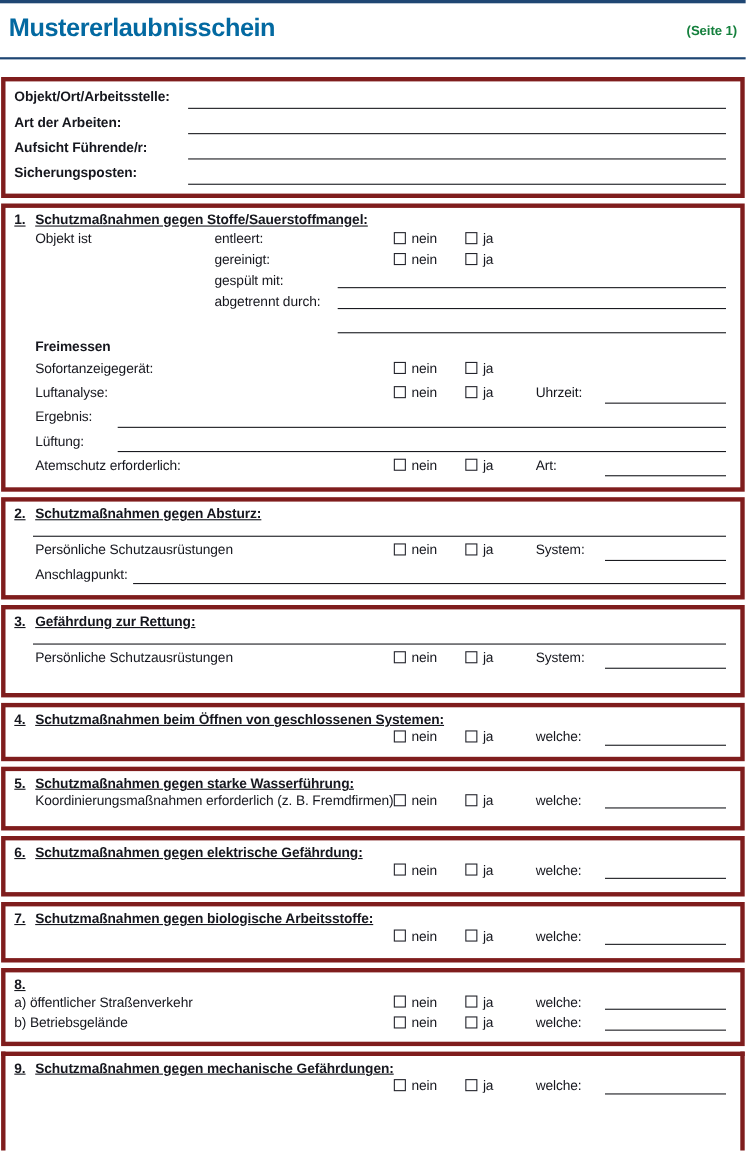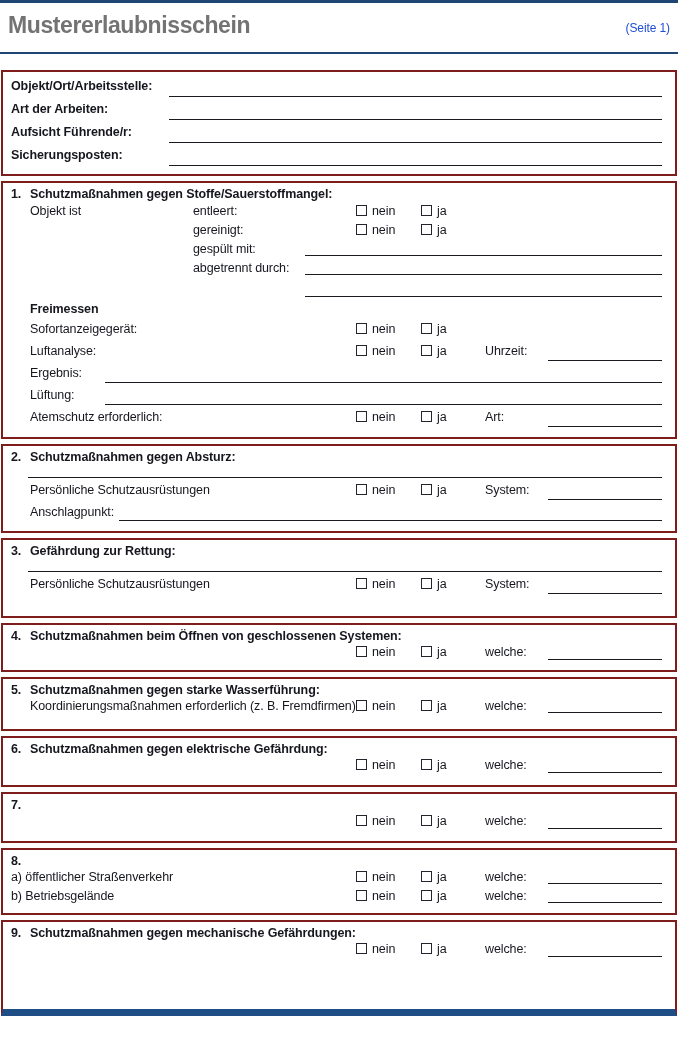--- a/index.html
+++ b/index.html
@@ -4,25 +4,25 @@
 <style>
   html,body{margin:0;padding:0;background:#ffffff;}
   body{
     width:678px;height:1046px;position:relative;
     font-family:"Liberation Sans",sans-serif;
     color:#16171e;font-size:12.5px;letter-spacing:-0.1px;
     overflow:hidden;
   }
   .topline{height:3px;background:#1f4673;}
   .hd{display:flex;justify-content:space-between;align-items:flex-end;padding:9px 8px 0 8px;}
-  .hd h1{margin:0;font-size:23px;line-height:27px;color:#737373;letter-spacing:-0.4px;font-weight:700;}
-  .pg{font-size:12px;font-weight:400;color:#1d4ed8;padding-bottom:4px;}
+  .hd h1{margin:0;font-size:23px;line-height:27px;color:#0369a1;letter-spacing:-0.4px;font-weight:700;}
+  .pg{font-size:12px;font-weight:700;color:#15803d;padding-bottom:4px;}
   .rule{height:2px;background:#1f4673;margin-top:13px;}
   .gap{height:16px;}
-  .box{border:2px solid #7f1d1d;margin:0 1px 5px 1px;padding:4px 13px 6px 8px;position:relative;}
+  .box{border:4px solid #7f1d1d;margin:0 1px 5px 1px;padding:4px 13px 6px 8px;position:relative;text-decoration:underline;}
   .box.last{border-bottom:7px solid #1f4e87;padding-bottom:2px;}
   .frow{position:relative;}
   .h15{height:15px;}.h16{height:16px;}.h19{height:19px;}
   .h20{height:20px;}.h21{height:21px;}.h22{height:22px;}.h23{height:23px;}
   .hrow{display:flex;font-weight:700;}
   .num{width:19px;flex:0 0 19px;}
   .ht{white-space:nowrap;}
   .b{font-weight:700;}
   .lab{position:absolute;left:0;top:1px;white-space:nowrap;}
   .ind{left:19px;}
@@ -203,20 +203,21 @@
     <span class="cb cb1"><span class="sq"></span><span>nein</span></span>
     <span class="cb cb2"><span class="sq"></span><span>ja</span></span>
     <span class="xlab">welche:</span>
     <span class="wline l537"></span>
   </div>
 </div>
 
 <div class="box" style="padding-bottom:8px">
   <div class="hrow h15">
     <span class="num">7.</span>
+    <span class="ht">Schutzmaßnahmen gegen biologische Arbeitsstoffe:</span>
   </div>
   <div class="frow h20">
     <span class="cb cb1"><span class="sq"></span><span>nein</span></span>
     <span class="cb cb2"><span class="sq"></span><span>ja</span></span>
     <span class="xlab">welche:</span>
     <span class="wline l537"></span>
   </div>
 </div>
 
 <div class="box">

